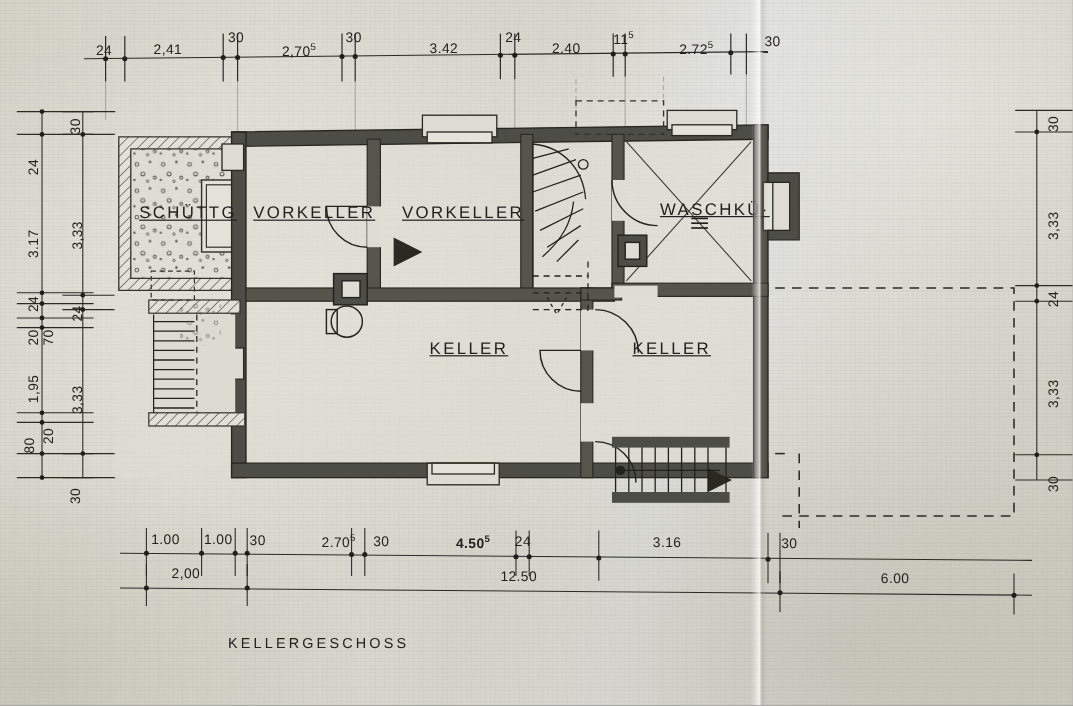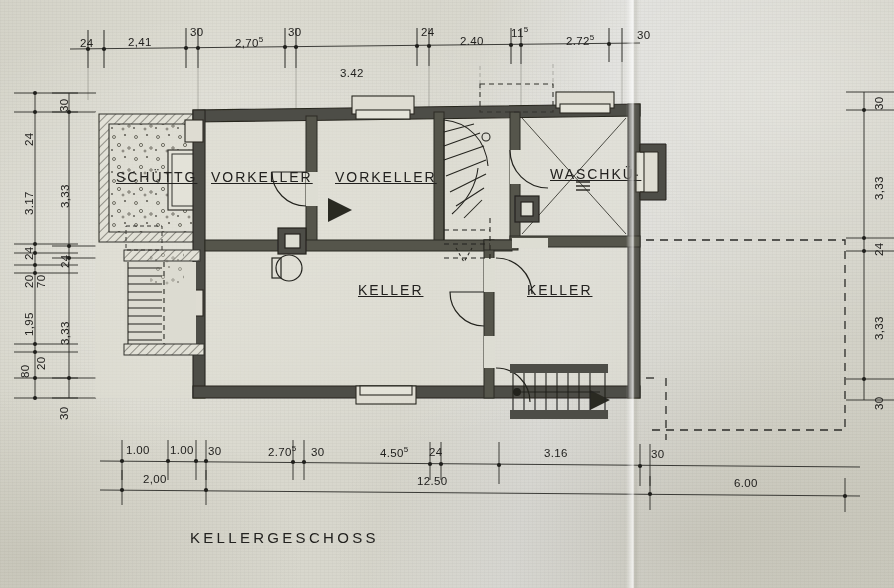--- a/index.html
+++ b/index.html
@@ -40,21 +40,21 @@
     color:#22211f;
     white-space:nowrap;
     letter-spacing:.055em;
     line-height:1;
     user-select:none;
   }
   .room{font-size:14px;letter-spacing:.14em;text-decoration:underline;}
   .dim{font-size:11.5px;letter-spacing:.03em;}
   .dim .sup{font-size:8px;vertical-align:super;letter-spacing:0;}
   .vdim{transform-origin:0 0;transform:rotate(-90deg);}
-  .title{font-size:15px;letter-spacing:.22em;}
+  .title{font-size:12px;letter-spacing:.22em;}
 </style>
 </head>
 <body>
 
 <div id="sheet">
 
   <div id="paper-tone"></div>
   <div id="grain"></div>
 
   <svg viewBox="0 0 894 588">
@@ -416,21 +416,21 @@
   <div class="lbl room" style="left:335px;top:170px;">VORKELLER</div>
   <div class="lbl room" style="left:550px;top:167px;">WASCHKÜ·</div>
   <div class="lbl room" style="left:358px;top:283px;">KELLER</div>
   <div class="lbl room" style="left:527px;top:283px;">KELLER</div>
 
   <div class="lbl dim" style="left:80px;top:38px;"><span>24</span></div>
   <div class="lbl dim" style="left:128px;top:37px;"><span>2,41</span></div>
   <div class="lbl dim" style="left:190px;top:27px;"><span>30</span></div>
   <div class="lbl dim" style="left:235px;top:36px;"><span>2,70</span><span class="sup">5</span></div>
   <div class="lbl dim" style="left:288px;top:27px;"><span>30</span></div>
-  <div class="lbl dim" style="left:340px;top:36px;margin-top:32px;"><span>3.42</span></div>
+  <div class="lbl dim" style="left:358px;top:36px;"><span>3.42</span></div>
   <div class="lbl dim" style="left:421px;top:27px;"><span>24</span></div>
   <div class="lbl dim" style="left:460px;top:36px;"><span>2.40</span></div>
   <div class="lbl dim" style="left:511px;top:26px;"><span>11</span><span class="sup">5</span></div>
   <div class="lbl dim" style="left:566px;top:34px;"><span>2.72</span><span class="sup">5</span></div>
   <div class="lbl dim" style="left:637px;top:30px;"><span>30</span></div>
 
   <div class="lbl dim vdim" style="left:59px;top:112px;"><span>30</span></div>
   <div class="lbl dim vdim" style="left:24px;top:146px;"><span>24</span></div>
   <div class="lbl dim vdim" style="left:24px;top:215px;"><span>3.17</span></div>
   <div class="lbl dim vdim" style="left:24px;top:260px;"><span>24</span></div>
@@ -449,21 +449,21 @@
   <div class="lbl dim vdim" style="left:874px;top:200px;"><span>3,33</span></div>
   <div class="lbl dim vdim" style="left:874px;top:256px;"><span>24</span></div>
   <div class="lbl dim vdim" style="left:874px;top:340px;"><span>3,33</span></div>
   <div class="lbl dim vdim" style="left:874px;top:410px;"><span>30</span></div>
 
   <div class="lbl dim" style="left:126px;top:445px;"><span>1.00</span></div>
   <div class="lbl dim" style="left:170px;top:445px;"><span>1.00</span></div>
   <div class="lbl dim" style="left:208px;top:446px;"><span>30</span></div>
   <div class="lbl dim" style="left:239px;top:445px;margin-left:29px;"><span>2.70</span><span class="sup">5</span></div>
   <div class="lbl dim" style="left:311px;top:447px;"><span>30</span></div>
-  <div class="lbl dim" style="left:380px;top:446px;"><span>4.50</span><span class="sup">5</span></div>
+  <div class="lbl dim" style="left:380px;top:446px;font-weight:bold;"><span>4.50</span><span class="sup">5</span></div>
   <div class="lbl dim" style="left:429px;top:447px;"><span>24</span></div>
   <div class="lbl dim" style="left:544px;top:448px;"><span>3.16</span></div>
   <div class="lbl dim" style="left:651px;top:449px;"><span>30</span></div>
 
   <div class="lbl dim" style="left:143px;top:474px;"><span>2,00</span></div>
   <div class="lbl dim" style="left:417px;top:476px;"><span>12.50</span></div>
   <div class="lbl dim" style="left:734px;top:478px;text-align:right;"><span>6.00</span></div>
 
   <div class="lbl title" style="left:190px;top:530px;">KELLERGESCHOSS</div>
 

